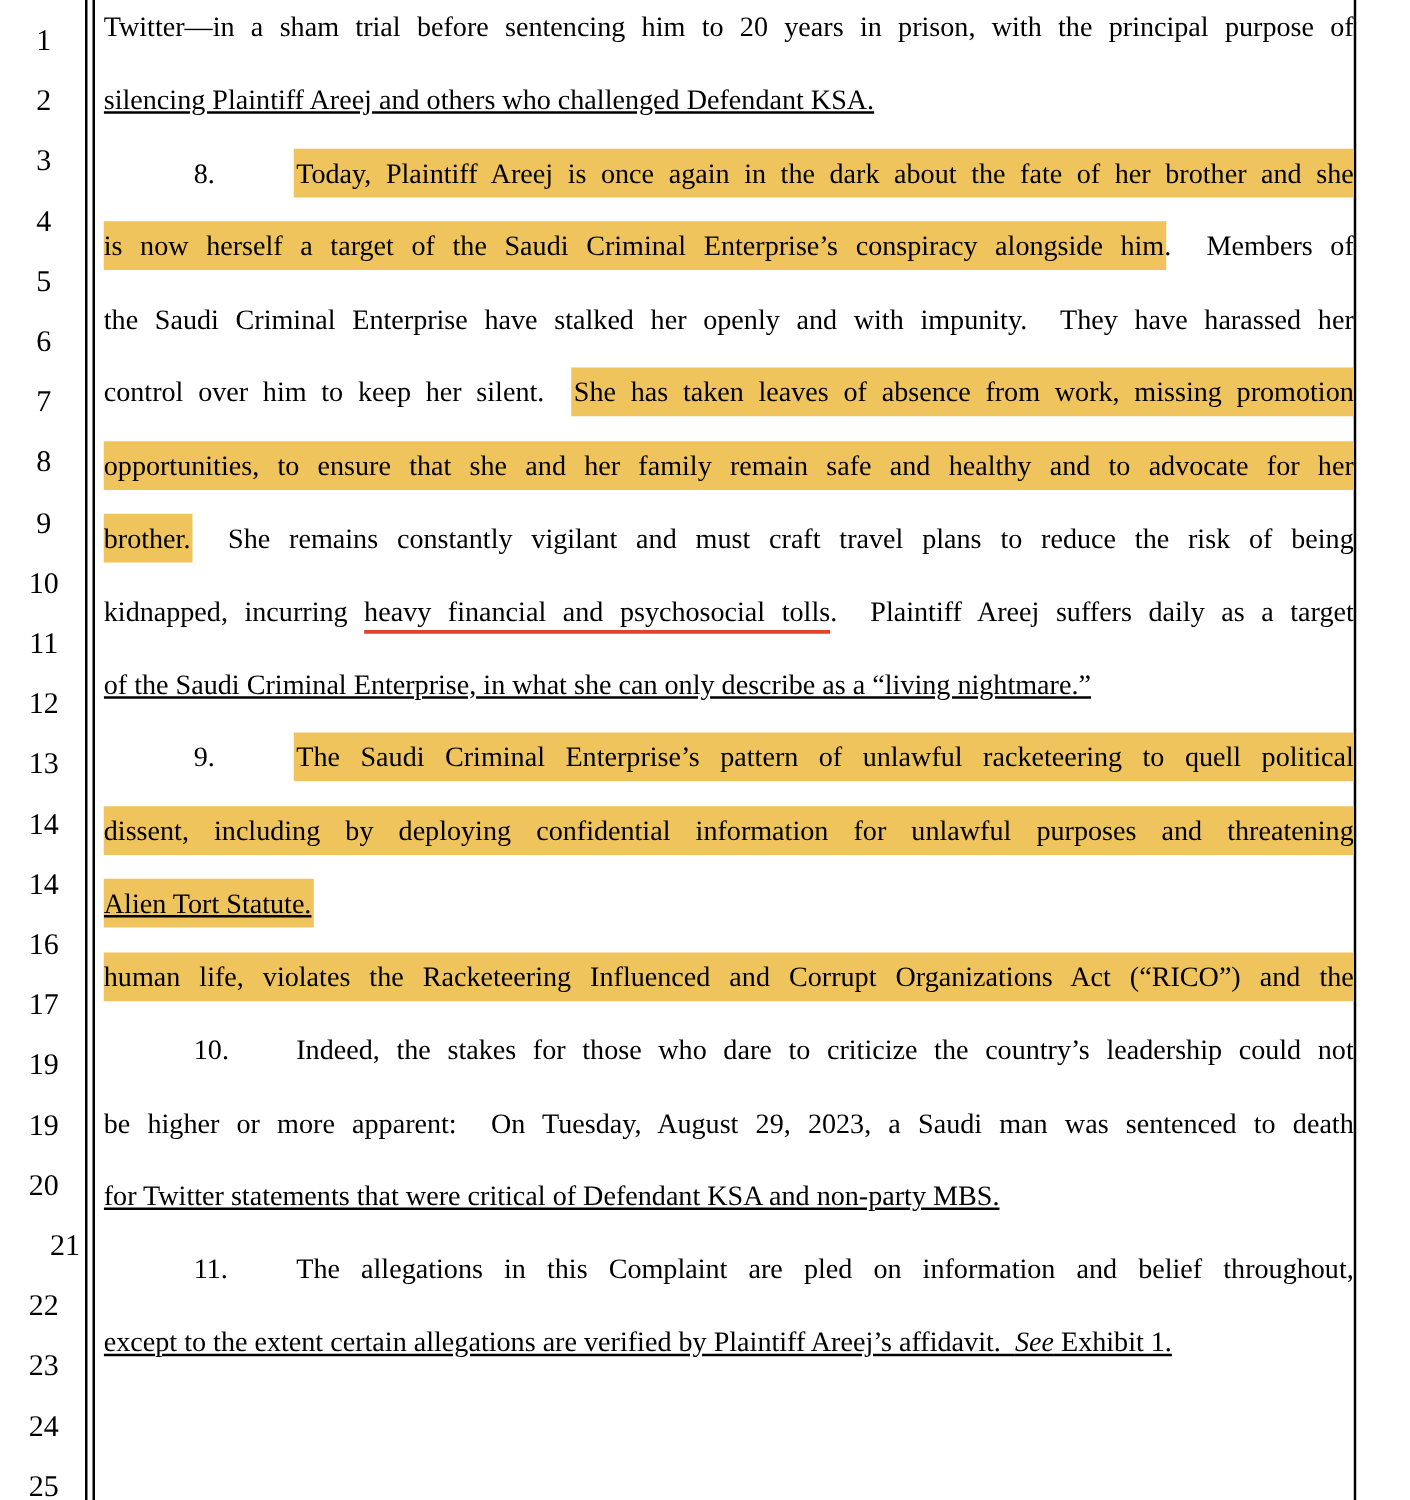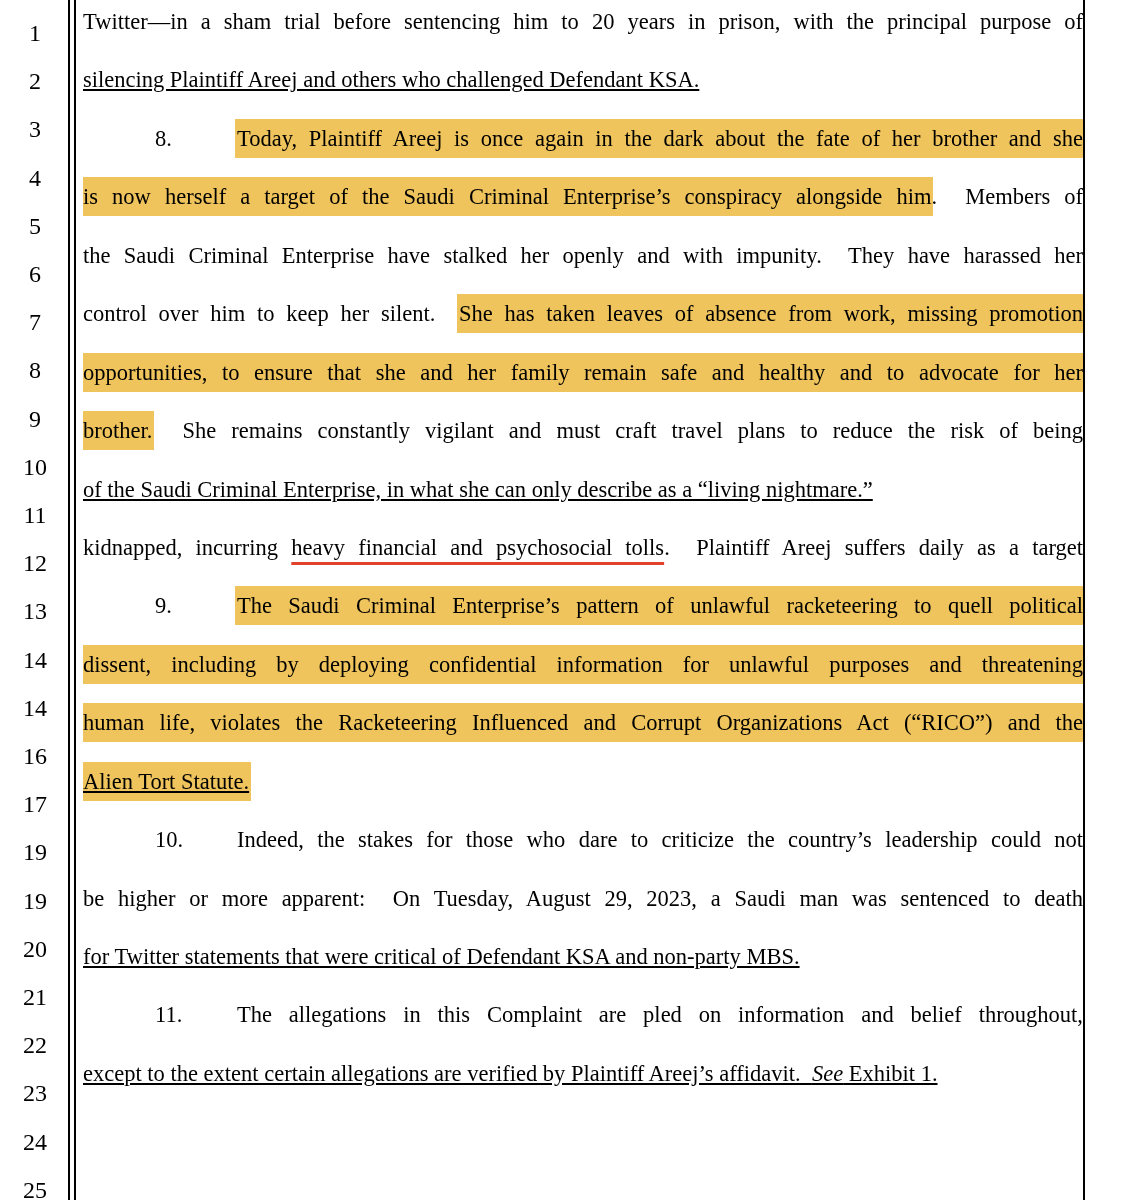--- a/index.html
+++ b/index.html
@@ -98,43 +98,43 @@
       <div class="lnum" style="top: 491px;">11</div>
       <div class="lnum" style="top: 539.2px; text-align: center;">12</div>
       <div class="lnum" style="top: 587.4px;">13</div>
       <div class="lnum" style="top: 635.6px;">14</div>
       <div class="lnum" style="top: 683.8px;">14</div>
       <div class="lnum" style="top: 732px;">16</div>
       <div class="lnum" style="top: 780.2px;">17</div>
       <div class="lnum" style="top: 828.4px;">19</div>
       <div class="lnum" style="top: 876.6px;">19</div>
       <div class="lnum" style="top: 924.8px;">20</div>
-      <div class="lnum" style="top: 973px;">21</div>
+      <div class="lnum" style="top: 973px; text-align: right;">21</div>
       <div class="lnum" style="top: 1021.2px;">22</div>
       <div class="lnum" style="top: 1069.4px;">23</div>
       <div class="lnum" style="top: 1117.6px;">24</div>
       <div class="lnum" style="top: 1165.8px;">25</div>
     </div>
   <div class="rule rule-left-outer"></div>
   <div class="rule rule-left-inner"></div>
   <div class="rule rule-right"></div>
   <div class="text-col" id="textcol">
       <div class="tline"><span>Twitter—in a sham trial before sentencing him to 20 years in prison, with the principal purpose of</span></div>
       <div class="tline last"><span>silencing Plaintiff Areej and others who challenged Defendant KSA.</span></div>
       <div class="tline"><span class="paranum">8.</span><span class="hl">Today, Plaintiff Areej is once again in the dark about the fate of her brother and she</span></div>
       <div class="tline"><span class="hl">is now herself a target of the Saudi Criminal Enterprise’s conspiracy alongside him</span><span>.&nbsp; Members of</span></div>
       <div class="tline"><span>the Saudi Criminal Enterprise have stalked her openly and with impunity.&nbsp; They have harassed her</span></div>
       <div class="tline"><span>control over him to keep her silent.&nbsp; </span><span class="hl">She has taken leaves of absence from work, missing promotion</span></div>
       <div class="tline"><span class="hl">opportunities, to ensure that she and her family remain safe and healthy and to advocate for her</span></div>
       <div class="tline"><span class="hl">brother.</span><span>&nbsp; She remains constantly vigilant and must craft travel plans to reduce the risk of being</span></div>
+      <div class="tline"><span>kidnapped, incurring </span><span class="redline">heavy financial and psychosocial tolls</span><span>.&nbsp; Plaintiff Areej suffers daily as a target</span></div>
       <div class="tline last"><span>of the Saudi Criminal Enterprise, in what she can only describe as a “living nightmare.”</span></div>
-      <div class="tline"><span>kidnapped, incurring </span><span class="redline">heavy financial and psychosocial tolls</span><span>.&nbsp; Plaintiff Areej suffers daily as a target</span></div>
       <div class="tline"><span class="paranum">9.</span><span class="hl">The Saudi Criminal Enterprise’s pattern of unlawful racketeering to quell political</span></div>
       <div class="tline"><span class="hl">dissent, including by deploying confidential information for unlawful purposes and threatening</span></div>
+      <div class="tline last"><span class="hl">Alien Tort Statute.</span></div>
       <div class="tline"><span class="hl">human life, violates the Racketeering Influenced and Corrupt Organizations Act (“RICO”) and the</span></div>
-      <div class="tline last"><span class="hl">Alien Tort Statute.</span></div>
       <div class="tline"><span class="paranum">10.</span><span>Indeed, the stakes for those who dare to criticize the country’s leadership could not</span></div>
       <div class="tline"><span>be higher or more apparent:&nbsp; On Tuesday, August 29, 2023, a Saudi man was sentenced to death</span></div>
       <div class="tline last"><span>for Twitter statements that were critical of Defendant KSA and non-party MBS.</span></div>
       <div class="tline"><span class="paranum">11.</span><span>The allegations in this Complaint are pled on information and belief throughout,</span></div>
       <div class="tline last"><span>except to the extent certain allegations are verified by Plaintiff Areej’s affidavit.&nbsp; </span><span class="it">See</span><span> Exhibit 1.</span></div>
     </div>
 </div>
 
 </body></html>

